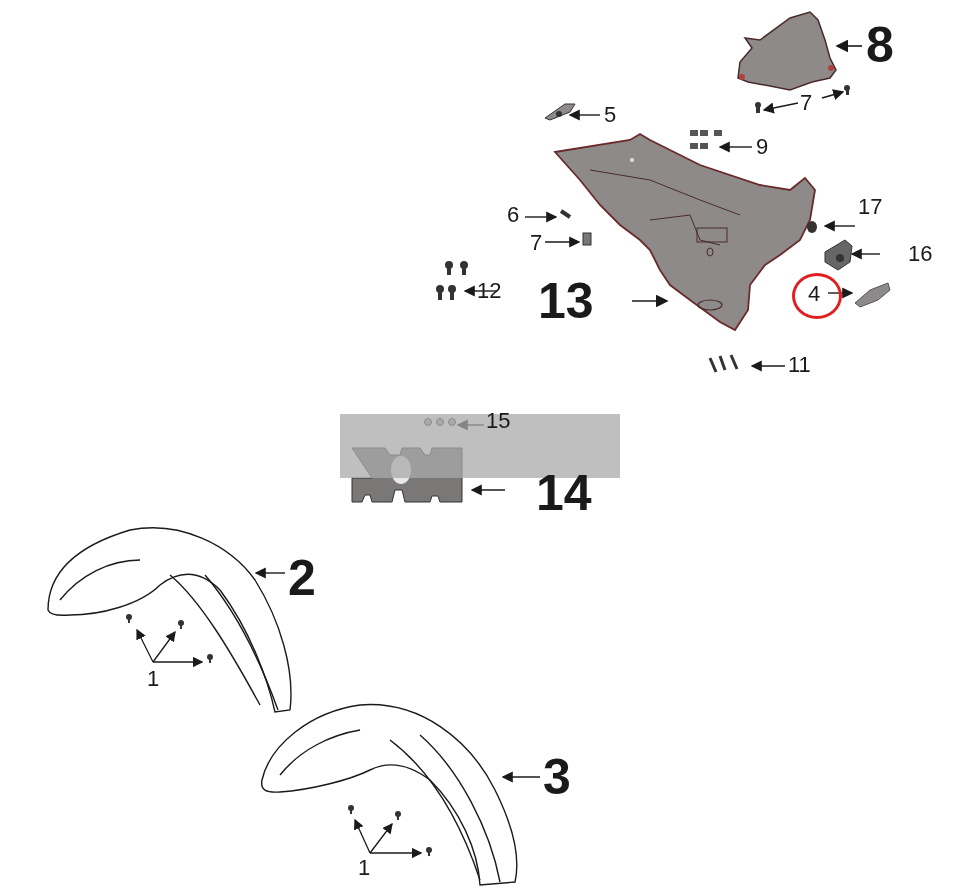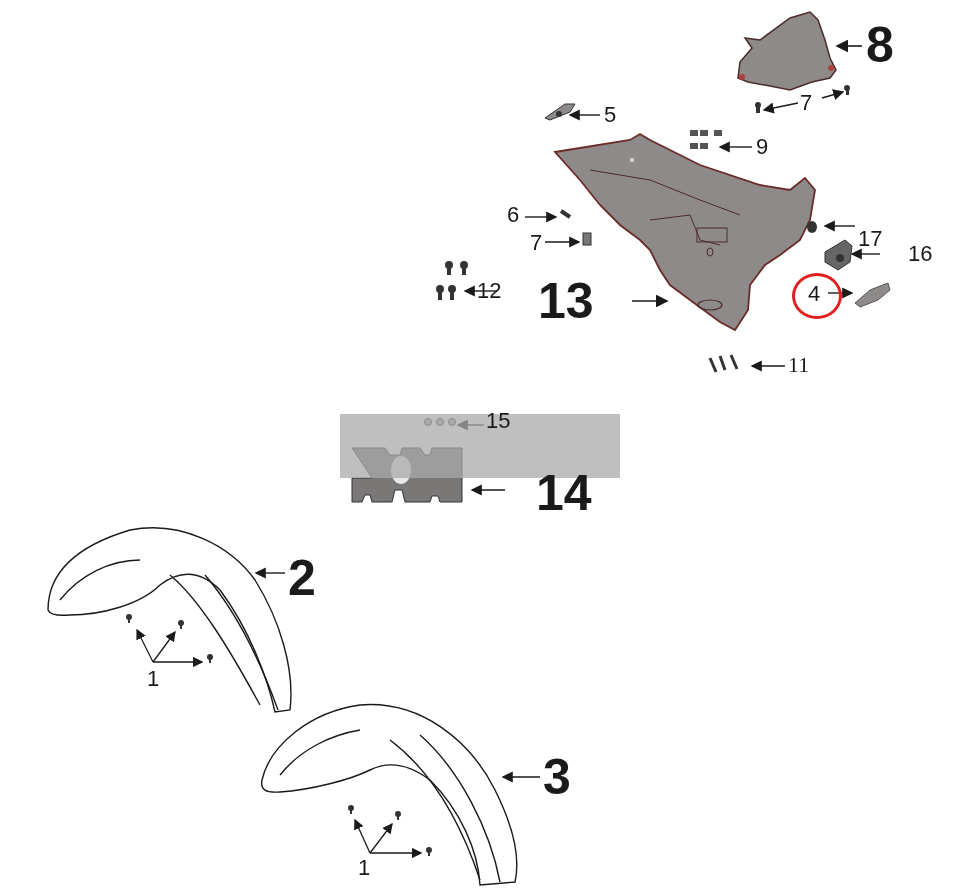--- a/index.html
+++ b/index.html
@@ -175,25 +175,25 @@
   <div class="watermark"></div>
 
   <div class="highlight-circle"></div>
 
   <div class="lbl big" style="left:866px;top:20px;">8</div>
   <div class="lbl small" style="left:800px;top:92px;">7</div>
   <div class="lbl small" style="left:604px;top:104px;">5</div>
   <div class="lbl small" style="left:756px;top:136px;">9</div>
   <div class="lbl small" style="left:507px;top:204px;">6</div>
   <div class="lbl small" style="left:530px;top:232px;">7</div>
-  <div class="lbl small" style="left:858px;top:228px;">17</div>
+  <div class="lbl small" style="left:858px;top:196px;">17</div>
   <div class="lbl small" style="left:884px;top:243px;margin-left:24px;">16</div>
   <div class="lbl small" style="left:808px;top:283px;">4</div>
   <div class="lbl small" style="left:477px;top:280px;">12</div>
   <div class="lbl big" style="left:538px;top:276px;">13</div>
-  <div class="lbl small" style="left:788px;top:354px;font-family:Liberation Serif, serif;">11</div>
+  <div class="lbl small" style="left:788px;top:354px;">11</div>
   <div class="lbl small" style="left:486px;top:410px;text-align:center;">15</div>
   <div class="lbl big" style="left:510px;top:468px;margin-left:26px;">14</div>
   <div class="lbl big" style="left:288px;top:553px;">2</div>
   <div class="lbl small" style="left:147px;top:668px;">1</div>
   <div class="lbl big" style="left:543px;top:752px;">3</div>
   <div class="lbl small" style="left:358px;top:857px;">1</div>
 </div>
 
 </body></html>

